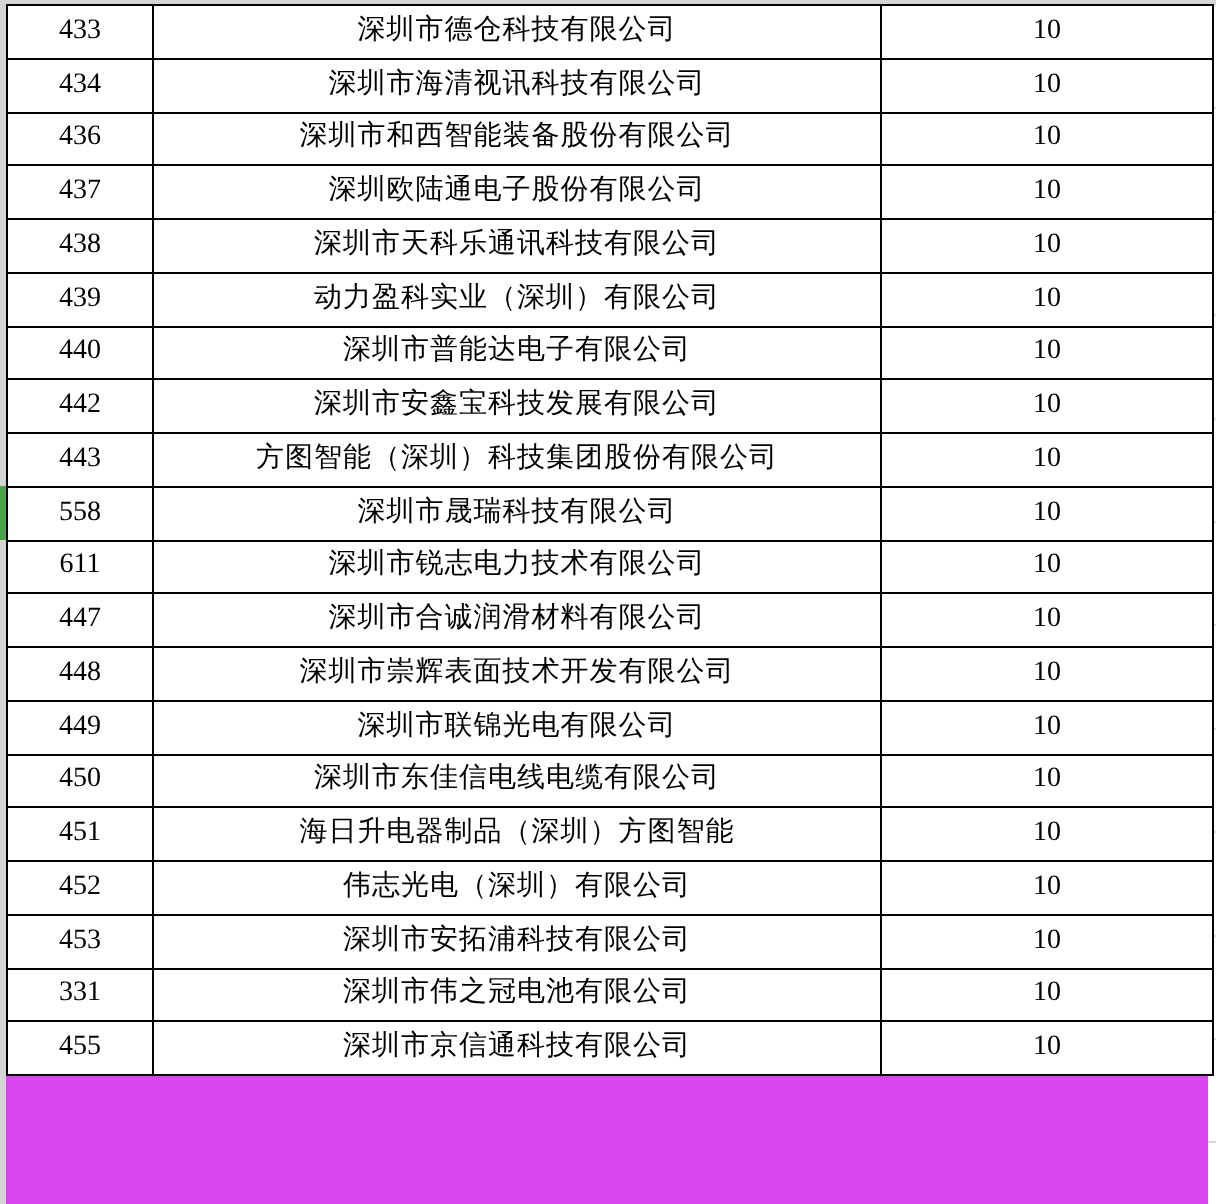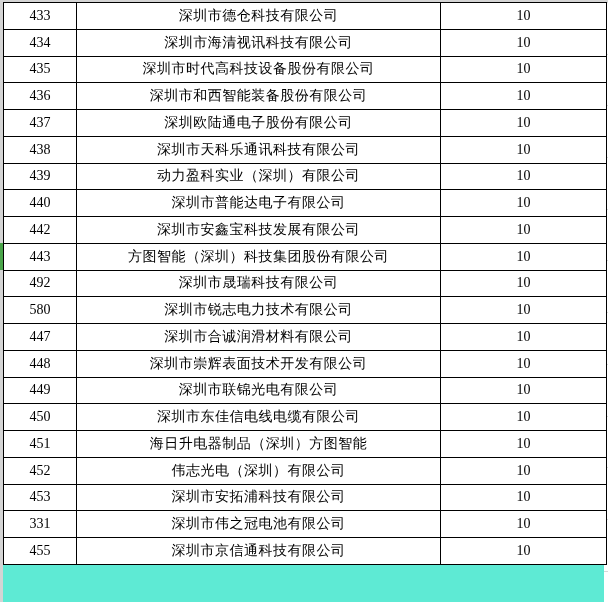--- a/index.html
+++ b/index.html
@@ -1,20 +1,20 @@
 <!DOCTYPE html>
 <html><head>
 <meta charset="utf-8">
 <style>
   html, body { margin: 0; padding: 0; }
   .screen {
     position: relative;
     width: 608px;
     height: 602px;
-    background: #5eead4;
+    background: #d946ef;
     overflow: hidden;
     font-family: "Liberation Serif", "DejaVu Serif", serif;
     color: #000000;
   }
   
   .top-strip {
     position: absolute; left: 0; top: 0;
     width: 608px; height: 2px;
     background: #d4d4d4;
   }
@@ -82,25 +82,20 @@
     <td class="c-no">433</td>
     <td class="c-name">深圳市德仓科技有限公司</td>
     <td class="c-val">10</td>
   </tr>
         <tr>
     <td class="c-no">434</td>
     <td class="c-name">深圳市海清视讯科技有限公司</td>
     <td class="c-val">10</td>
   </tr>
         <tr>
-    <td class="c-no">435</td>
-    <td class="c-name">深圳市时代高科技设备股份有限公司</td>
-    <td class="c-val">10</td>
-  </tr>
-        <tr>
     <td class="c-no">436</td>
     <td class="c-name">深圳市和西智能装备股份有限公司</td>
     <td class="c-val">10</td>
   </tr>
         <tr>
     <td class="c-no">437</td>
     <td class="c-name">深圳欧陆通电子股份有限公司</td>
     <td class="c-val">10</td>
   </tr>
         <tr>
@@ -122,26 +117,26 @@
     <td class="c-no">442</td>
     <td class="c-name">深圳市安鑫宝科技发展有限公司</td>
     <td class="c-val">10</td>
   </tr>
         <tr>
     <td class="c-no">443</td>
     <td class="c-name">方图智能（深圳）科技集团股份有限公司</td>
     <td class="c-val">10</td>
   </tr>
         <tr>
-    <td class="c-no">492</td>
+    <td class="c-no">558</td>
     <td class="c-name">深圳市晟瑞科技有限公司</td>
     <td class="c-val">10</td>
   </tr>
         <tr>
-    <td class="c-no">580</td>
+    <td class="c-no">611</td>
     <td class="c-name">深圳市锐志电力技术有限公司</td>
     <td class="c-val">10</td>
   </tr>
         <tr>
     <td class="c-no">447</td>
     <td class="c-name">深圳市合诚润滑材料有限公司</td>
     <td class="c-val">10</td>
   </tr>
         <tr>
     <td class="c-no">448</td>

